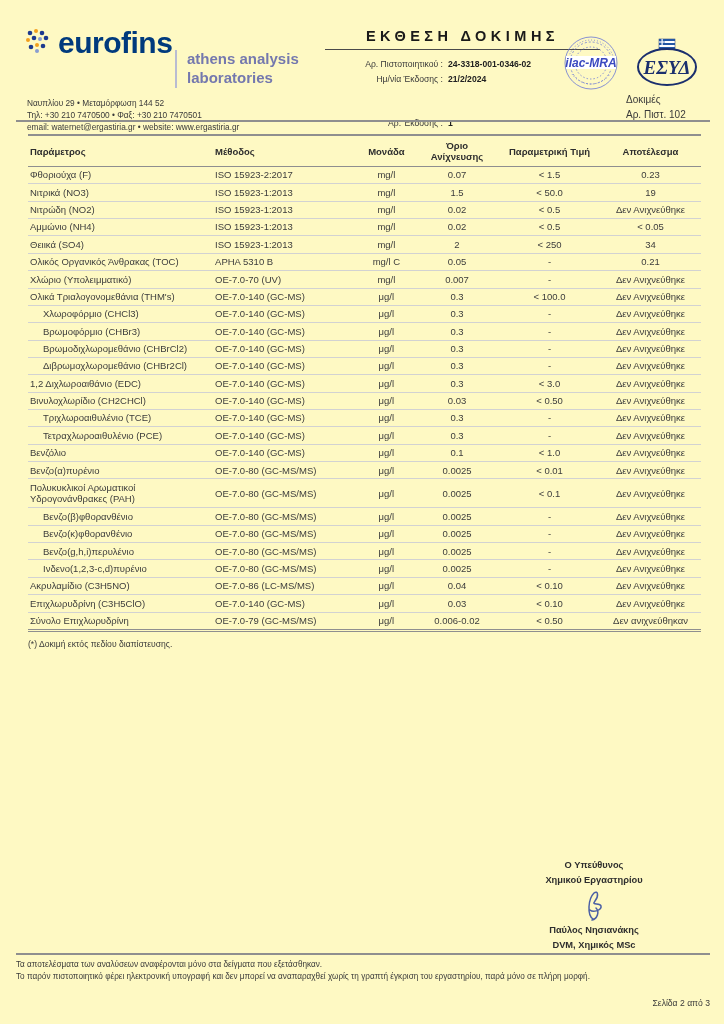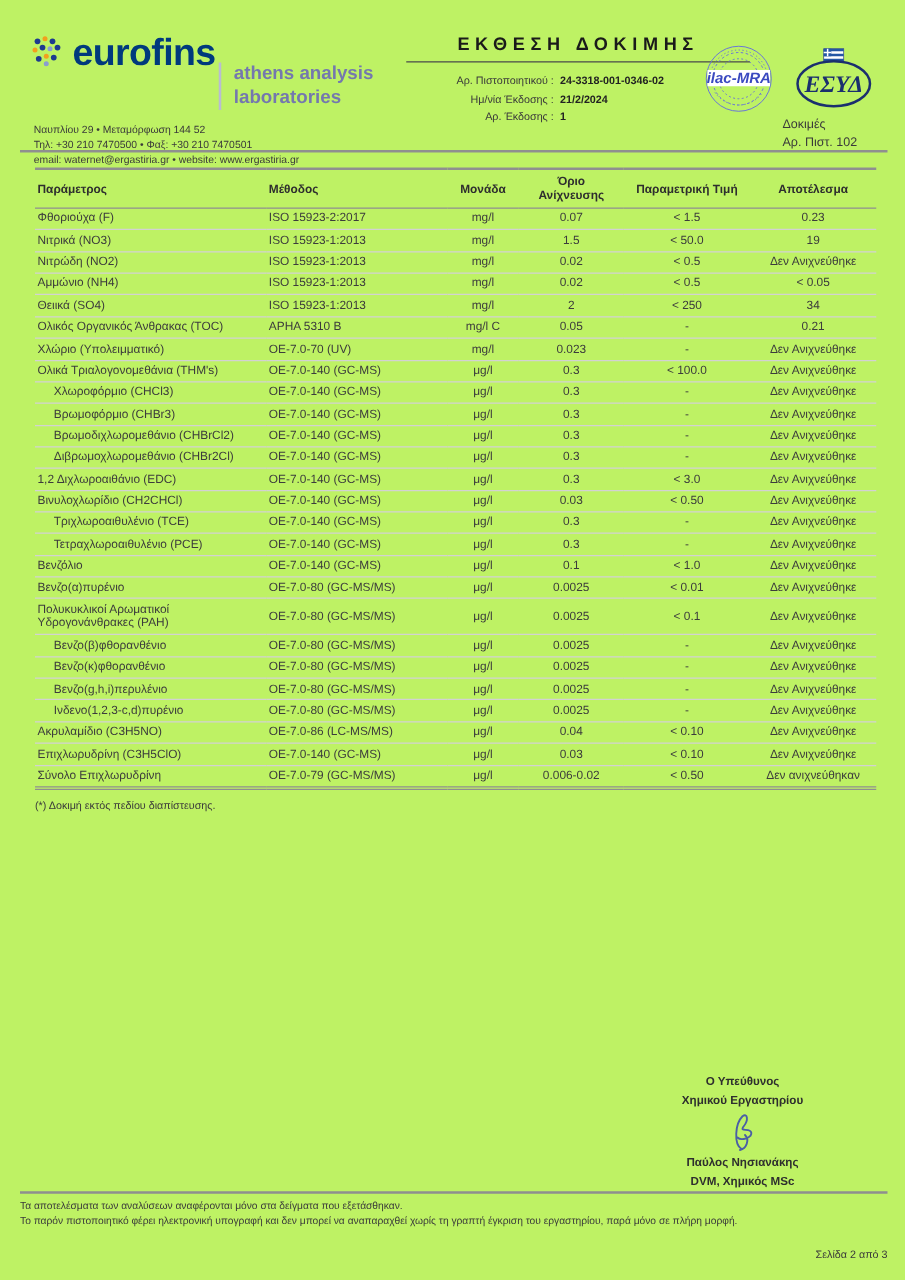--- a/index.html
+++ b/index.html
@@ -1,36 +1,36 @@
 <!DOCTYPE html>
 <html><head>
 <meta charset="utf-8">
 <style>
   * { margin:0; padding:0; box-sizing:border-box; }
   html,body { background:#ffffff; }
   body { font-family:"Liberation Sans","DejaVu Sans",sans-serif; color:#3c3c3c; }
-  .page { position:relative; width:724px; height:1024px; background:#bef264; overflow:hidden; }
+  .page { position:relative; width:724px; height:1024px; background:#fef9c3; overflow:hidden; }
 
   
   .hdr { position:absolute; top:22px; left:25px; right:22px; height:104px; }
   .brand { position:absolute; left:0; top:4px; width:290px; }
   .brand-top { display:flex; align-items:center; gap:7px; }
   .brand-word { font-size:30px; font-weight:bold; color:#003a7d; letter-spacing:-0.5px; }
   .brand-sub { position:absolute; left:150px; top:24px; border-left:2px solid #b9bcd2; padding-left:10px;
                color:#7478ae; font-weight:bold; font-size:15px; line-height:1.25; }
   .contact { position:absolute; left:2px; top:72px; font-size:8.3px; color:#3a3a3a; line-height:1.42; }
 
   .center { position:absolute; left:300px; top:6px; width:275px; }
   .doc-title { font-size:14.5px; font-weight:bold; color:#1a1a1a; letter-spacing:4.5px;
                text-align:center; border-bottom:1.5px solid #4a4a4a; padding-bottom:5px; white-space:nowrap; }
   .cert { margin-top:7px; font-size:8.6px; }
   .cert-row { display:flex; line-height:1.7; }
   .cert-label { width:118px; text-align:right; color:#3a3a3a; }
   .cert-value { font-weight:bold; color:#222; margin-left:5px; }
-  .cert-row.gap { margin-top:0; }
+  .cert-row.gap { margin-top:30px; }
 
   .accred { position:absolute; right:0; top:8px; width:140px; height:96px; }
   .ilac { position:absolute; left:0; top:4px; }
   .esyd { position:absolute; right:4px; top:8px; }
   .accred-caption { position:absolute; right:0; top:62px; width:76px; text-align:left;
                     font-size:10px; color:#3a3a3a; line-height:1.5; }
 
   .rule-top { position:absolute; left:16px; right:14px; top:120px; border-top:2px solid #8f8f8f; }
 
   
@@ -215,21 +215,21 @@
       <td class="left">APHA 5310 B</td>
       <td class="ctr">mg/l C</td>
       <td class="ctr">0.05</td>
       <td class="ctr">-</td>
       <td class="ctr">0.21</td>
     </tr>
           <tr>
       <td class="left">Χλώριο (Υπολειμματικό)</td>
       <td class="left">OE-7.0-70 (UV)</td>
       <td class="ctr">mg/l</td>
-      <td class="ctr">0.023</td>
+      <td class="ctr">0.007</td>
       <td class="ctr">-</td>
       <td class="ctr">Δεν Ανιχνεύθηκε</td>
     </tr>
           <tr>
       <td class="left">Ολικά Τριαλογονομεθάνια (THM's)</td>
       <td class="left">OE-7.0-140 (GC-MS)</td>
       <td class="ctr">μg/l</td>
       <td class="ctr">0.3</td>
       <td class="ctr">&lt; 100.0</td>
       <td class="ctr">Δεν Ανιχνεύθηκε</td>

